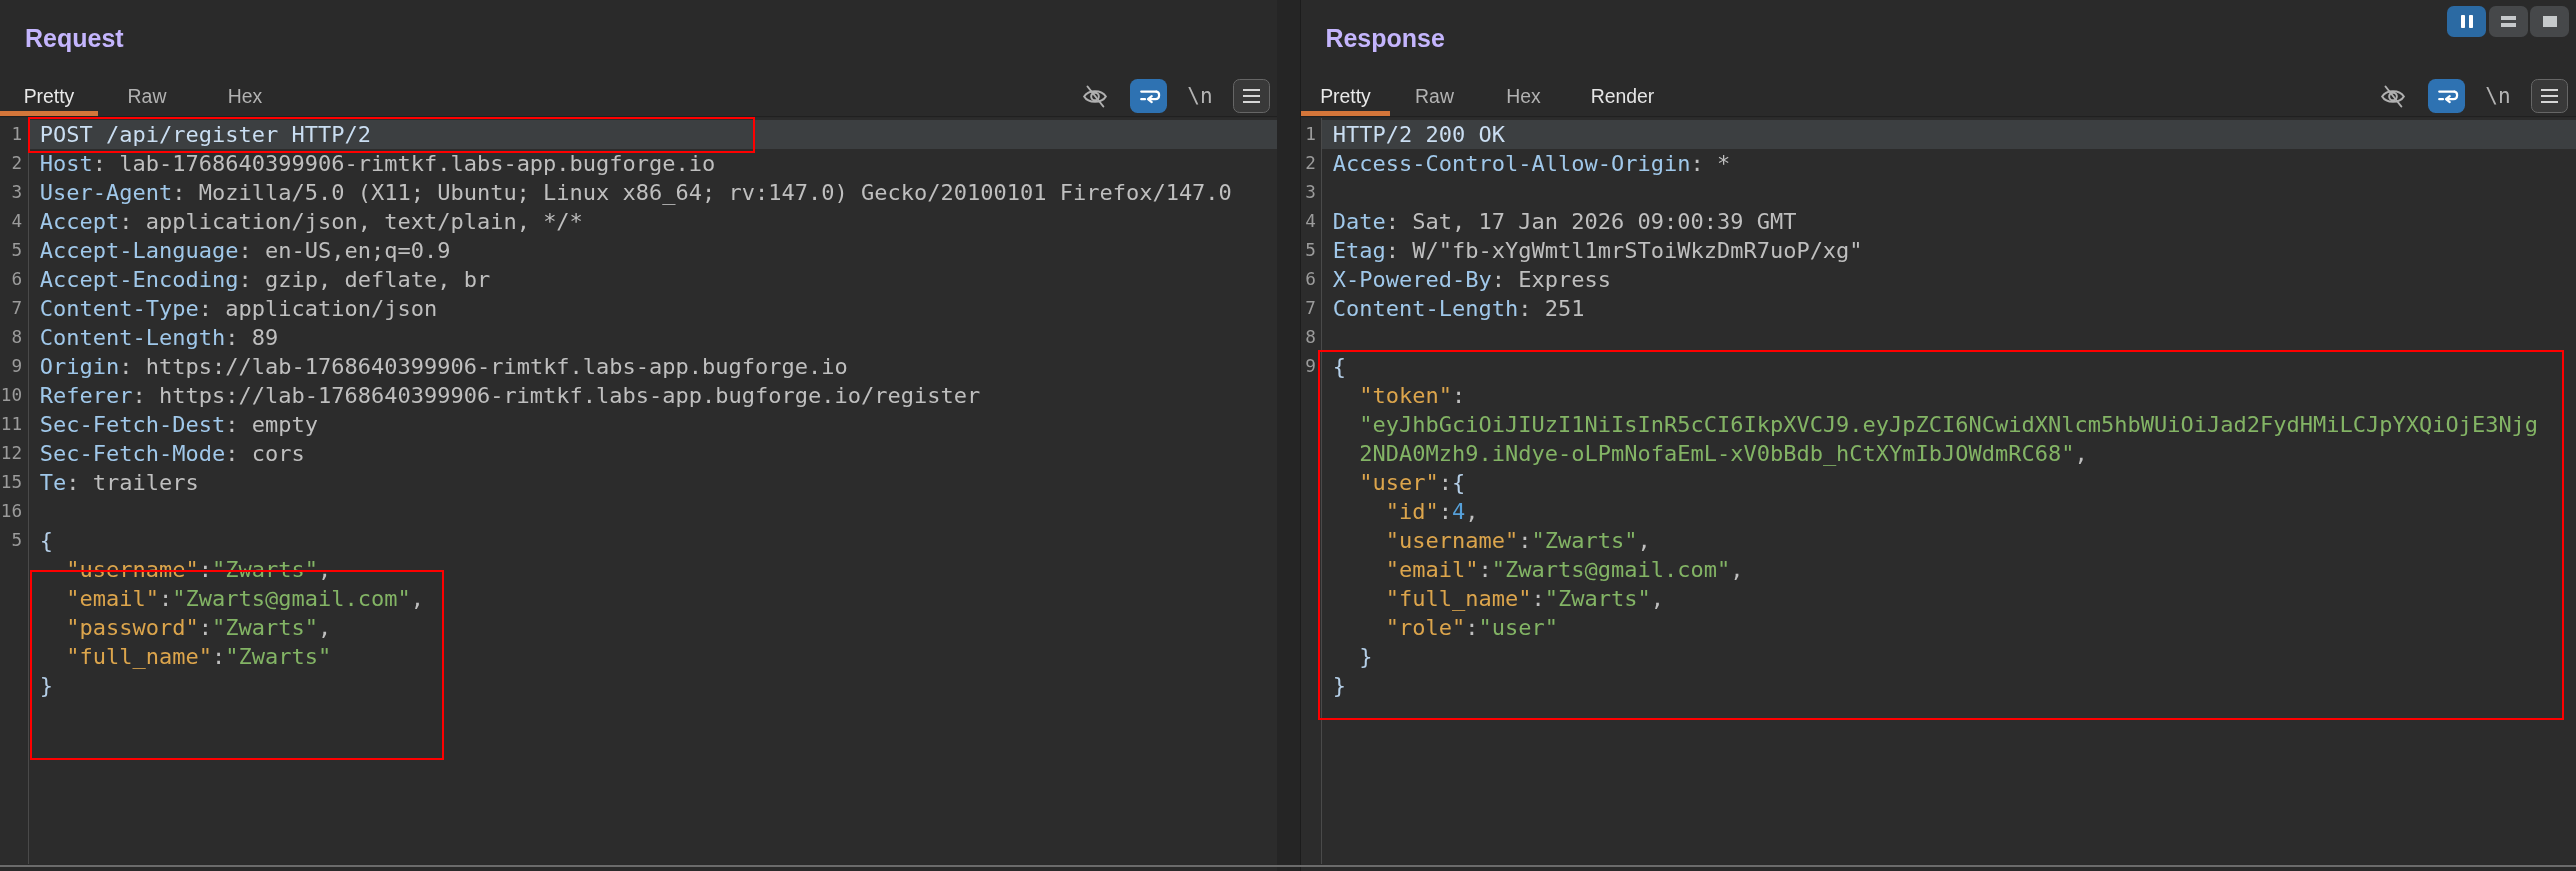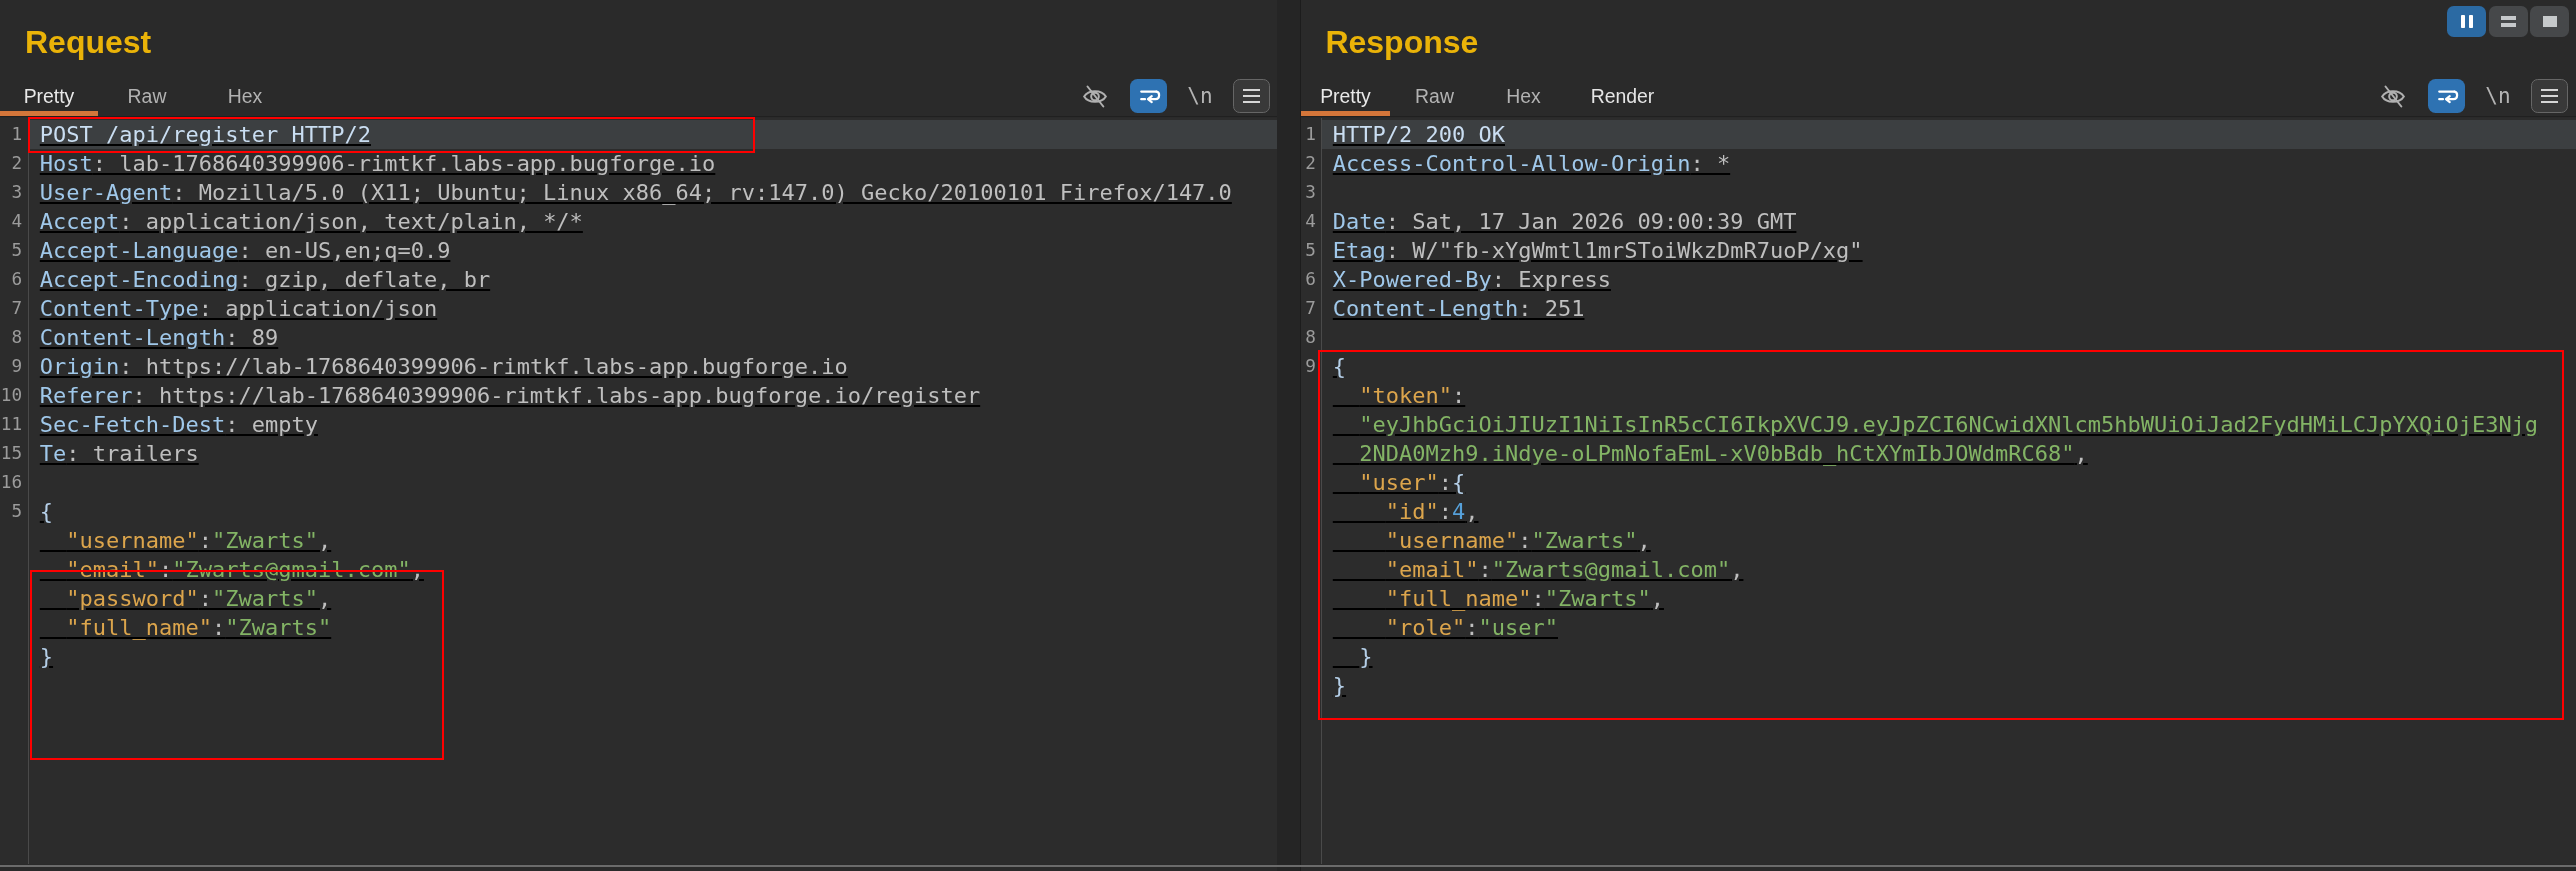--- a/index.html
+++ b/index.html
@@ -3,21 +3,21 @@
 <meta charset="utf-8">
 <style>
   html,body{margin:0;padding:0;background:#2a2a2a;}
   .root{position:relative;width:2576px;height:871px;background:#2a2a2a;overflow:hidden;
         font-family:"Liberation Sans",sans-serif;}
 
   
   .panel{position:absolute;top:0;height:871px;}
   .p-req{left:0;width:1278px;}
   .p-resp{left:1301px;width:1275px;}
-  .panel-title{position:absolute;left:25px;top:23.6px;font-size:32px;font-weight:bold;color:#eab308;}
+  .panel-title{position:absolute;left:25px;top:23.6px;font-size:25px;font-weight:bold;color:#c4b5fd;}
   .p-resp .panel-title{left:24.4px;}
 
   
   .tabbar{position:absolute;left:0;right:0;top:76px;height:40px;border-bottom:1.7px solid #202020;}
   .tab{display:inline-block;height:40px;line-height:40px;text-align:center;font-size:19.4px;
        color:#b2b2b2;vertical-align:top;cursor:default;}
   .p-req .tab{width:98px;}
   .p-resp .tab{width:89px;}
   .p-resp .tab.wide{width:109px;}
   .tab.active{color:#e9e9e9;box-shadow:inset 0 -5px 0 #d4763a;}
@@ -36,21 +36,21 @@
           box-sizing:border-box;overflow:hidden;}
   .p-req .editor{border-right:1.7px solid #4e4e4e;}
   .gutterline{position:absolute;top:0;bottom:0;width:0.8px;background:#4a4a4a;}
   .p-req .gutterline{left:28px;}
   .p-resp .gutterline{left:20px;}
   .row{display:flex;height:29px;line-height:29px;white-space:pre;
        font-family:"DejaVu Sans Mono",monospace;font-size:22px;}
   .ln{flex:0 0 28px;box-sizing:border-box;text-align:right;padding-right:5.9px;color:#9b9b9b;
       font-size:17.7px;}
   .p-resp .ln{flex-basis:20px;padding-right:5px;}
-  .code{padding-left:11.8px;text-decoration:underline;}
+  .code{padding-left:11.8px;}
   .p-req .row.hl{background:linear-gradient(to right,transparent 28px,#3c3f41 28px);}
   .p-resp .row.hl{background:linear-gradient(to right,transparent 20px,#3c3f41 20px);}
 
   .t-status{color:#cadef2;}
   .t-name{color:#a0c8ea;}
   .t-val{color:#bfbfbf;text-align:center;}
   .t-key{color:#dca54c;}
   .t-str{color:#83b465;}
   .t-num{color:#56a0d9;}
   .t-brace{color:#b5cfe8;}
@@ -138,20 +138,21 @@
           <div class="row"><span class="ln">2</span><span class="code"><span class="t-name">Host</span><span class="t-val">: lab-1768640399906-rimtkf.labs-app.bugforge.io</span></span></div>
           <div class="row"><span class="ln">3</span><span class="code"><span class="t-name">User-Agent</span><span class="t-val">: Mozilla/5.0 (X11; Ubuntu; Linux x86_64; rv:147.0) Gecko/20100101 Firefox/147.0</span></span></div>
           <div class="row"><span class="ln">4</span><span class="code"><span class="t-name">Accept</span><span class="t-val">: application/json, text/plain, */*</span></span></div>
           <div class="row"><span class="ln">5</span><span class="code"><span class="t-name">Accept-Language</span><span class="t-val">: en-US,en;q=0.9</span></span></div>
           <div class="row"><span class="ln">6</span><span class="code"><span class="t-name">Accept-Encoding</span><span class="t-val">: gzip, deflate, br</span></span></div>
           <div class="row"><span class="ln">7</span><span class="code"><span class="t-name">Content-Type</span><span class="t-val">: application/json</span></span></div>
           <div class="row"><span class="ln">8</span><span class="code"><span class="t-name">Content-Length</span><span class="t-val">: 89</span></span></div>
           <div class="row"><span class="ln">9</span><span class="code"><span class="t-name">Origin</span><span class="t-val">: https://lab-1768640399906-rimtkf.labs-app.bugforge.io</span></span></div>
           <div class="row"><span class="ln">10</span><span class="code"><span class="t-name">Referer</span><span class="t-val">: https://lab-1768640399906-rimtkf.labs-app.bugforge.io/register</span></span></div>
           <div class="row"><span class="ln">11</span><span class="code"><span class="t-name">Sec-Fetch-Dest</span><span class="t-val">: empty</span></span></div>
+          <div class="row"><span class="ln">12</span><span class="code"><span class="t-name">Sec-Fetch-Mode</span><span class="t-val">: cors</span></span></div>
           <div class="row"><span class="ln">15</span><span class="code"><span class="t-name">Te</span><span class="t-val">: trailers</span></span></div>
           <div class="row"><span class="ln">16</span><span class="code"></span></div>
           <div class="row"><span class="ln">5</span><span class="code"><span class="t-brace">{</span></span></div>
           <div class="row"><span class="ln"></span><span class="code"><span class="t-plain">  </span><span class="t-key">"username"</span><span class="t-punc">:</span><span class="t-str">"Zwarts"</span><span class="t-punc">,</span></span></div>
           <div class="row"><span class="ln"></span><span class="code"><span class="t-plain">  </span><span class="t-key">"email"</span><span class="t-punc">:</span><span class="t-str">"Zwarts@gmail.com"</span><span class="t-punc">,</span></span></div>
           <div class="row"><span class="ln"></span><span class="code"><span class="t-plain">  </span><span class="t-key">"password"</span><span class="t-punc">:</span><span class="t-str">"Zwarts"</span><span class="t-punc">,</span></span></div>
           <div class="row"><span class="ln"></span><span class="code"><span class="t-plain">  </span><span class="t-key">"full_name"</span><span class="t-punc">:</span><span class="t-str">"Zwarts"</span></span></div>
           <div class="row"><span class="ln"></span><span class="code"><span class="t-brace">}</span></span></div>
         </div>
     </div>

